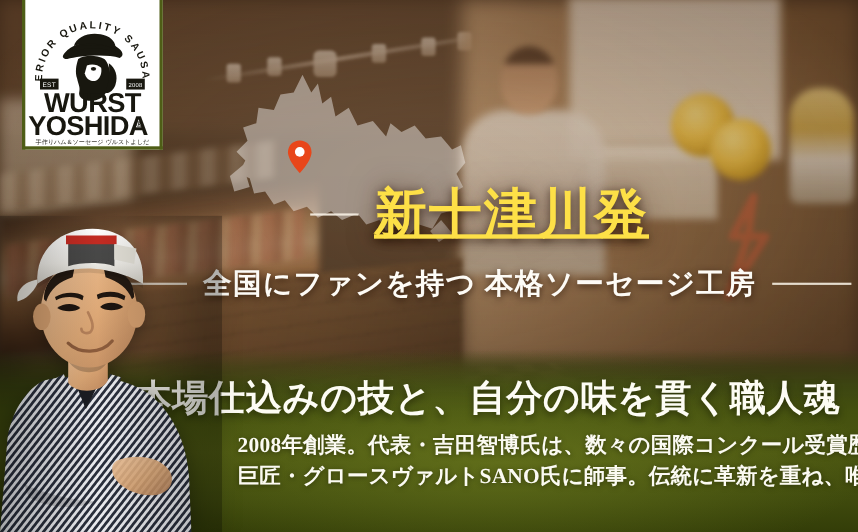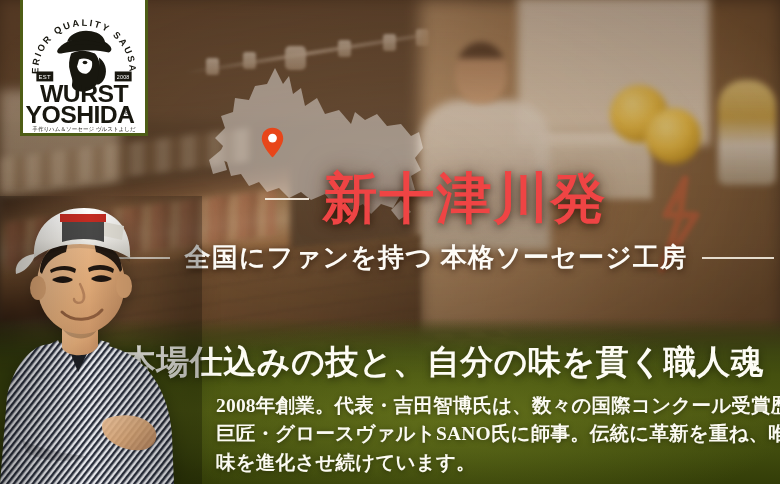--- a/index.html
+++ b/index.html
@@ -221,23 +221,24 @@
   .kicker{
     display:inline-flex; align-items:center; gap:14px;
     padding-left:92px;
   }
   .kicker .rule{
     display:block; width:44px; height:2px;
     background:#f3ece0; opacity:.95;
   }
   .kicker .t{
     font-family:"Liberation Serif","DejaVu Serif",serif;
-    font-size:55px; font-weight:700; color:#ef4444;
+    font-size:48px; font-weight:700; color:#fde047;
     letter-spacing:2px; line-height:1.12;
     text-shadow:0 2px 9px rgba(30,12,0,.72), 0 0 26px rgba(60,24,0,.5);
+    text-decoration:underline;
   }
 
   .sub-wrap{
     position:absolute; left:0; right:0; top:240px;
     text-align:center; z-index:30;
   }
   .sub{
     display:inline-flex; align-items:center; gap:15px;
     padding-left:92px;
   }
@@ -405,21 +406,20 @@
       <span class="t">全国にファンを持つ 本格ソーセージ工房</span>
       <span class="rule"></span>
     </span>
   </div>
 
   <div class="headline2">本場仕込みの技と、自分の味を貫く職人魂</div>
 
   <div class="body-copy">
     <p>2008年創業。代表・吉田智博氏は、数々の国際コンクール受賞歴をもつ</p>
     <p>巨匠・グロースヴァルトSANO氏に師事。伝統に革新を重ね、唯一無二の</p>
-    <p>味を進化させ続けています。</p>
   </div>
 
   <div class="portrait">
     <svg viewBox="0 0 206 288" aria-hidden="true">
       <defs>
         <linearGradient id="skin" x1="0" y1="0" x2="1" y2="1">
           <stop offset="0%" stop-color="#f0c49a"></stop>
           <stop offset="55%" stop-color="#dda876"></stop>
           <stop offset="100%" stop-color="#b8835a"></stop>
         </linearGradient>

